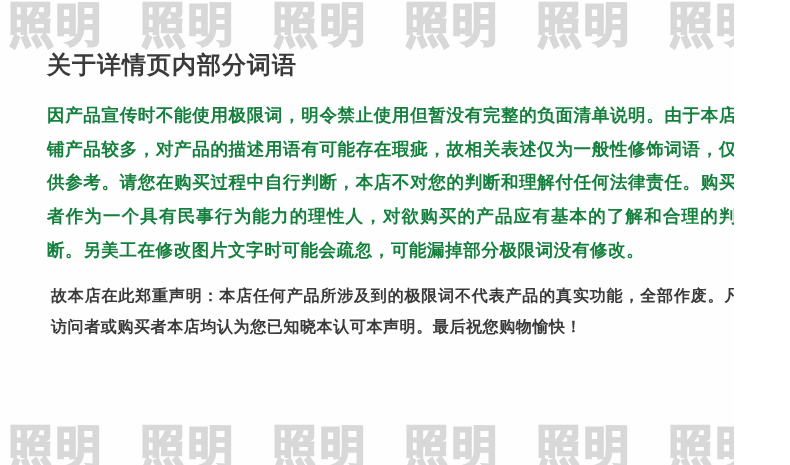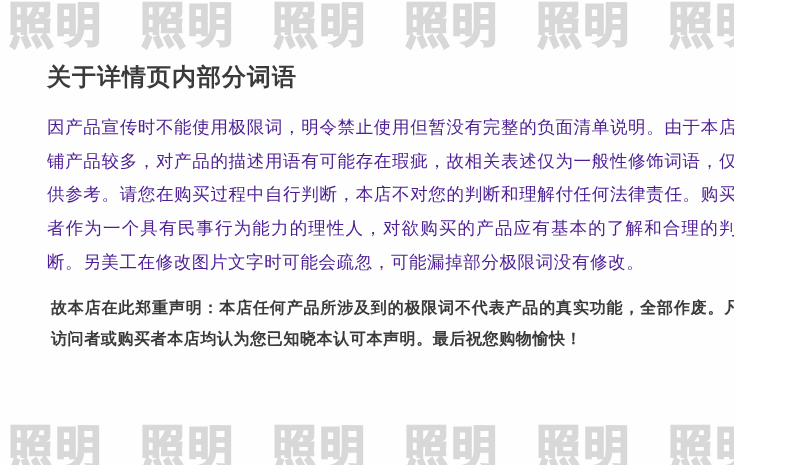--- a/index.html
+++ b/index.html
@@ -38,40 +38,41 @@
     white-space: nowrap;
     user-select: none;
   }
   .wm-row-top { top: -6px; font-size: 46px; }
   .wm-row-bottom { bottom: -14px; font-size: 46px; }
 
   
   #content {
     position: absolute;
     left: 47px;
-    top: 62px;
+    top: 50px;
     width: 700px;
   }
   #doc-title {
     font-size: 24px;
     font-weight: 700;
     color: #3a3a3a;
     letter-spacing: 1px;
     margin: 0 0 18px 0;
     line-height: 1.3;
   }
   .body-para {
     font-size: 17.5px;
-    color: #4c1d95;
+    color: #15803d;
     line-height: 1.92;
     letter-spacing: 0.6px;
     margin: 0 0 14px 0;
     text-align: justify;
     text-justify: inter-ideograph;
     width: 690px;
+    font-weight: bold;
   }
   .declaration {
     font-size: 16px;
     color: #3a3a3a;
     font-weight: 700;
     line-height: 1.92;
     letter-spacing: 0.6px;
     margin: 4px;
     text-align: justify;
     text-justify: inter-ideograph;

